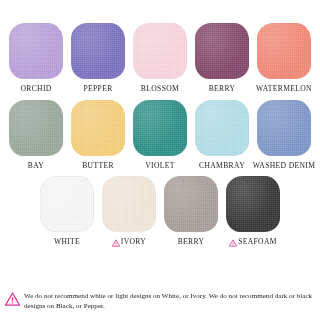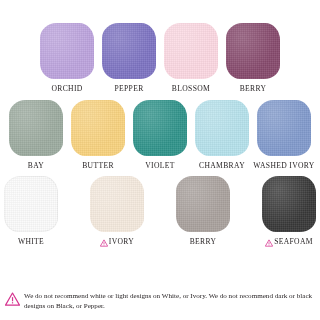--- a/index.html
+++ b/index.html
@@ -27,21 +27,21 @@
 
   
   .swatch-row {
     display: flex;
     justify-content: center;
     align-items: flex-start;
     width: 320px;
   }
   .row-1 { margin-top: 23px; }
   .row-2 { margin-top: 7px; }
-  .row-3 { margin-top: 7px; justify-content: space-between; }
+  .row-3 { margin-top: 7px; }
 
   .swatch-cell {
     width: 62px;
     display: flex;
     flex-direction: column;
     align-items: center;
   }
 
   .swatch-chip {
     width: 54px;
@@ -138,20 +138,26 @@
       <div class="swatch-label">
         <span class="label-text">BLOSSOM</span>
       </div>
     </div>
     <div class="swatch-cell">
       <div class="swatch-chip" style="background-color: rgb(135, 74, 109);"></div>
       <div class="swatch-label">
         <span class="label-text">BERRY</span>
       </div>
     </div>
+    <div class="swatch-cell">
+      <div class="swatch-chip" style="background-color: rgb(246, 139, 121);"></div>
+      <div class="swatch-label">
+        <span class="label-text">WATERMELON</span>
+      </div>
+    </div>
   </div>
 
   <div class="swatch-row row-2">
     <div class="swatch-cell">
       <div class="swatch-chip" style="background-color: rgb(156, 171, 159);"></div>
       <div class="swatch-label">
         <span class="label-text">BAY</span>
       </div>
     </div>
     <div class="swatch-cell">
@@ -168,21 +174,21 @@
     </div>
     <div class="swatch-cell">
       <div class="swatch-chip" style="background-color: rgb(181, 225, 235);"></div>
       <div class="swatch-label">
         <span class="label-text">CHAMBRAY</span>
       </div>
     </div>
     <div class="swatch-cell">
       <div class="swatch-chip" style="background-color: rgb(129, 154, 204);"></div>
       <div class="swatch-label">
-        <span class="label-text">WASHED IVORY</span>
+        <span class="label-text">WASHED DENIM</span>
       </div>
     </div>
   </div>
 
   <div class="swatch-row row-3">
     <div class="swatch-cell">
       <div class="swatch-chip chip-white" style="background-color: rgb(251, 251, 251);"></div>
       <div class="swatch-label">
         <span class="label-text">WHITE</span>
       </div>

